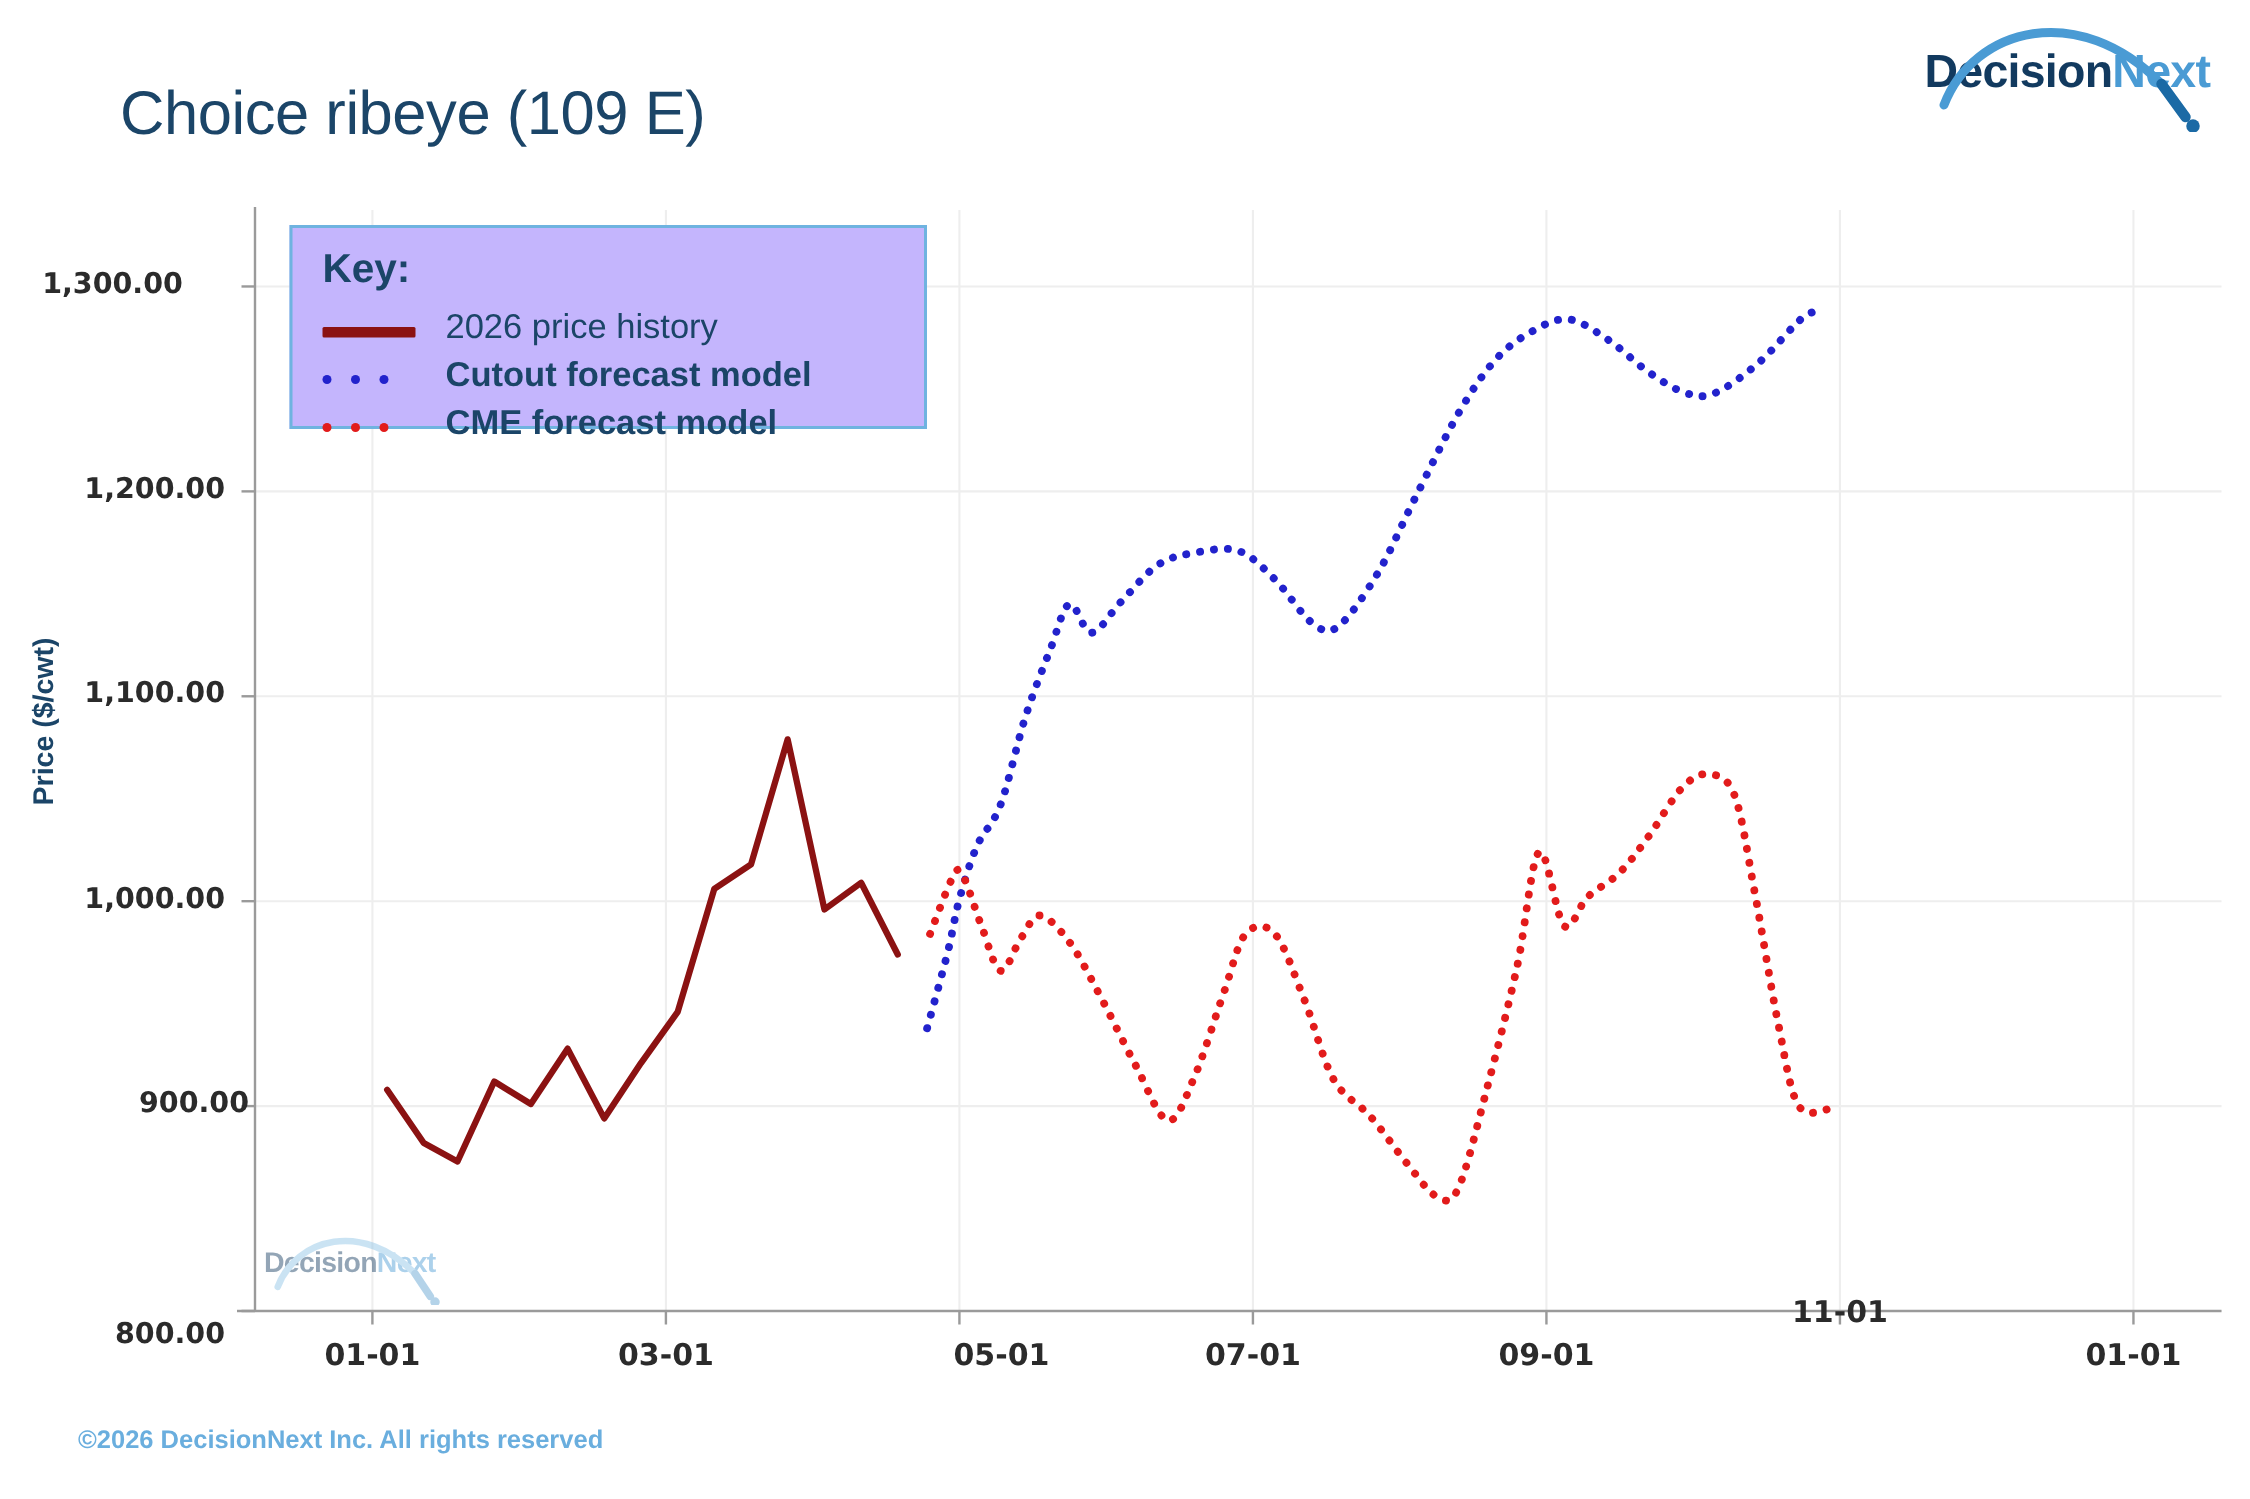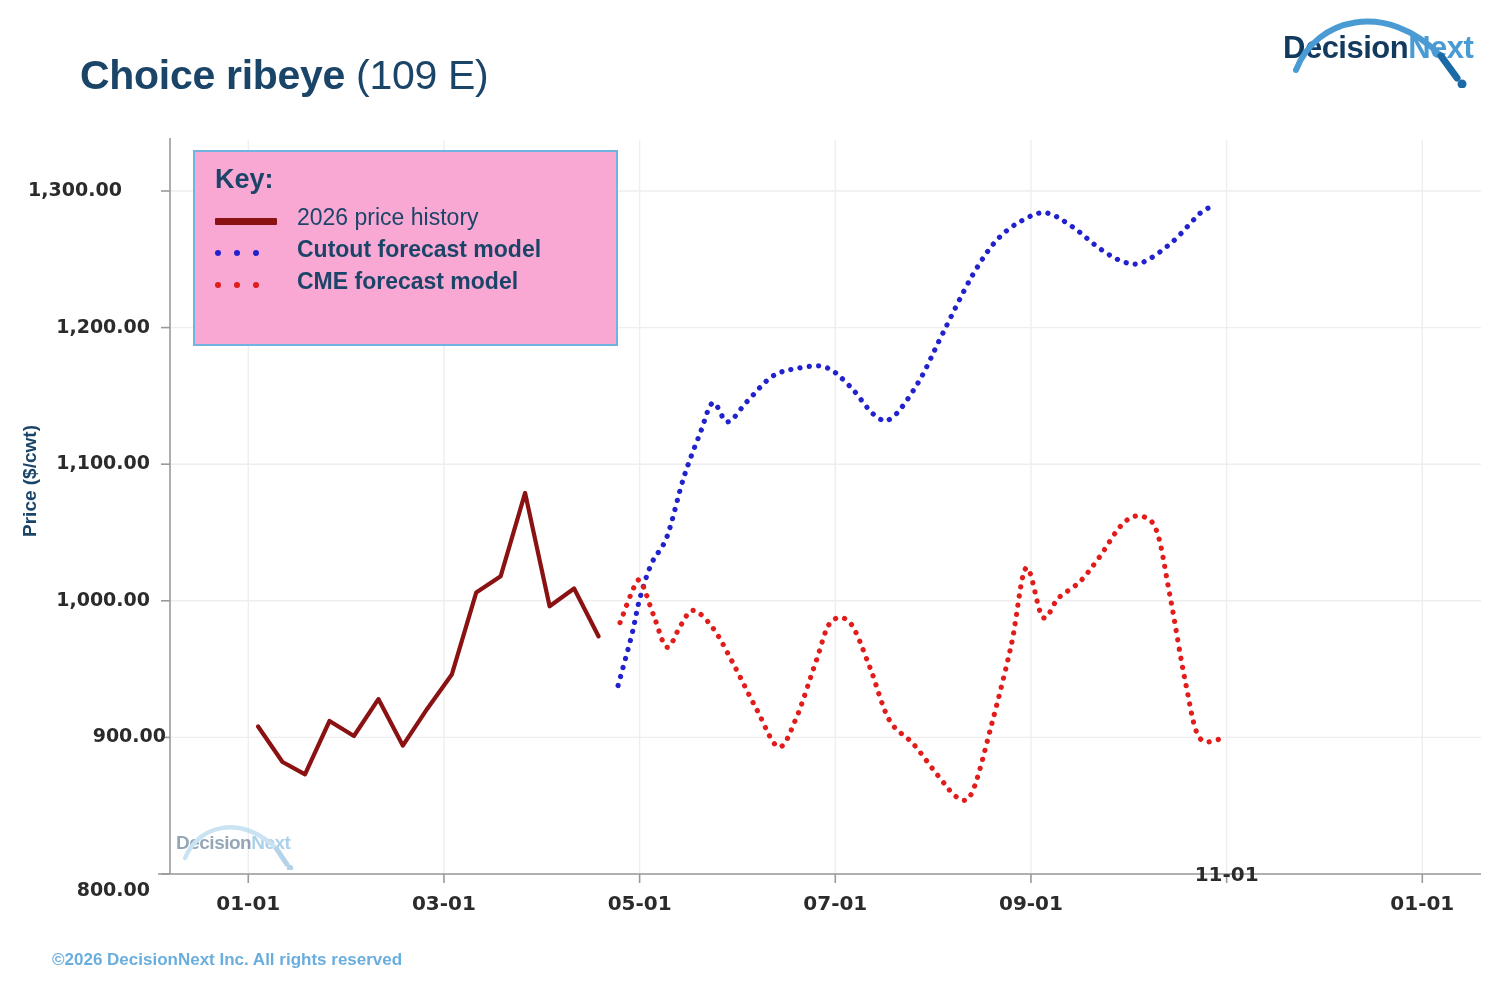--- a/index.html
+++ b/index.html
@@ -8,21 +8,21 @@
     background:#ffffff;
     font-family:"Liberation Sans", sans-serif;
     position:relative;
     overflow:hidden;
   }
   #page-title{
     position:absolute;left:80px;top:52px;
     font-size:41px;color:#1b4568;letter-spacing:-0.3px;
     white-space:nowrap;
   }
-  #page-title .bold{font-weight:bold;}
+  #page-title .bold{font-weight:normal;}
   #page-title .light{font-weight:normal;}
 
   
   .brand{position:absolute;}
   .brand .word{font-weight:bold;letter-spacing:-0.5px;white-space:nowrap;}
   .brand .w1{color:#123a5f;}
   .brand .w2{color:#4a9bd4;}
   #brand-top{left:1283px;top:30px;}
   #brand-top .word{font-size:31px;}
   #brand-top .swoosh{position:absolute;left:8px;top:-22px;}
@@ -50,22 +50,22 @@
   }
   .xtick-label{
     position:absolute;width:120px;text-align:center;
     font-size:20px;color:#2b2b2b;font-weight:bold;
     font-family:"DejaVu Sans", sans-serif;
   }
 
   
   #legend{
     position:absolute;left:193px;top:150px;
-    width:425px;height:196px;
-    border:2px solid #6fb3e0;background:#f9a8d4;
+    width:425px;height:136px;
+    border:2px solid #6fb3e0;background:#c4b5fd;
     box-sizing:border-box;
   }
   #legend-title{
     position:absolute;left:20px;top:12px;
     font-size:27px;font-weight:bold;color:#1b4568;
   }
   .legend-row{position:absolute;left:20px;height:34px;}
   .legend-row .lbl{
     position:absolute;left:82px;top:0px;white-space:nowrap;
     font-size:23px;color:#1b4568;text-align:center;
@@ -136,21 +136,21 @@
     </svg>
   <div id="tick-layer">
       <div class="ytick-label" style="left: 0px; top: 878px; width: 150px;">800.00</div>
       <div class="ytick-label" style="left: 16px; top: 724.396px; width: 150px;">900.00</div>
       <div class="ytick-label" style="left: 0px; top: 587.792px; width: 150px;">1,000.00</div>
       <div class="ytick-label" style="left: 0px; top: 451.189px; width: 150px;">1,100.00</div>
       <div class="ytick-label" style="left: 0px; top: 314.585px; width: 150px;">1,200.00</div>
       <div class="ytick-label" style="left: 0px; top: 177.981px; width: 150px; text-align: center;">1,300.00</div>
       <div class="xtick-label" style="left: 188.269px; top: 891px;">01-01</div>
       <div class="xtick-label" style="left: 383.94px; top: 891px;">03-01</div>
-      <div class="xtick-label" style="left: 579.612px; top: 891px;">05-01</div>
+      <div class="xtick-label" style="left: 579.612px; top: 891px; text-align: right;">05-01</div>
       <div class="xtick-label" style="left: 775.284px; top: 891px;">07-01</div>
       <div class="xtick-label" style="left: 970.955px; top: 891px;">09-01</div>
       <div class="xtick-label" style="left: 1166.63px; top: 862px;">11-01</div>
       <div class="xtick-label" style="left: 1362.3px; top: 891px;">01-01</div>
     </div>
 </div>
 
 <div class="brand" id="brand-watermark">
   <svg class="swoosh" width="120" height="52" viewBox="0 0 190 80">
     <path d="M5 62 C25 10, 95 -8, 150 48" stroke="#8cc3e6" stroke-width="7" fill="none" stroke-linecap="round"></path>

